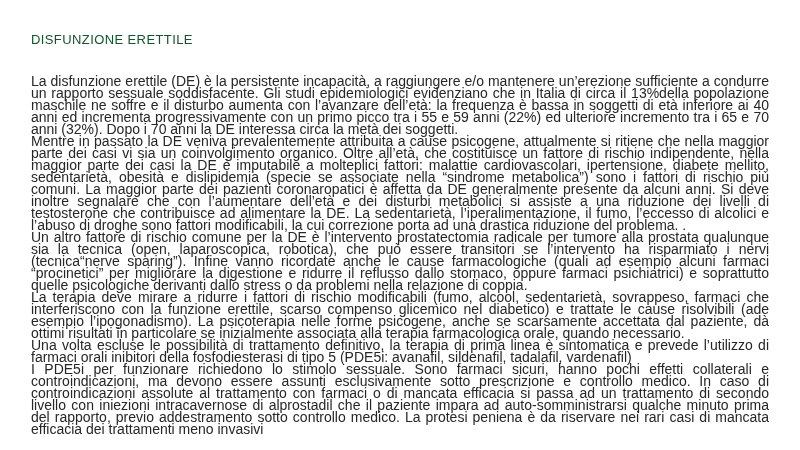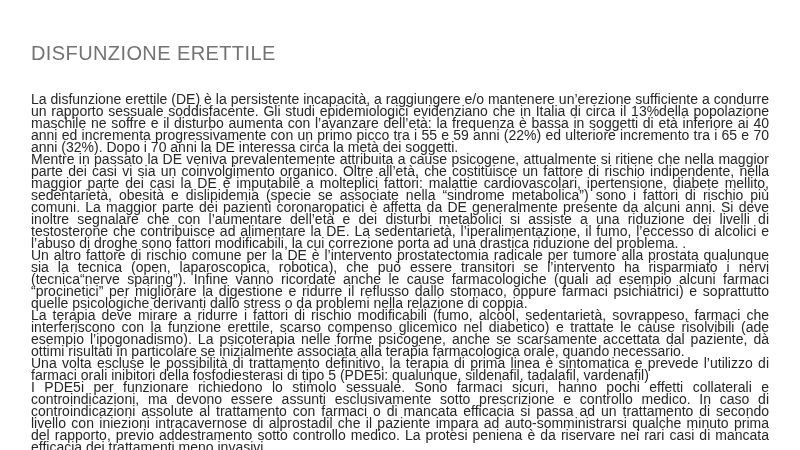--- a/index.html
+++ b/index.html
@@ -12,25 +12,25 @@
     position: relative;
     width: 800px;
     height: 450px;
     background: #ffffff;
     padding: 28px 31px 0 31px;
     font-family: "Liberation Sans", sans-serif;
     color: #1e1e1e;
     overflow: hidden;
   }
   .title {
-    font-size: 20px;
+    font-size: 13px;
     font-weight: 400;
     letter-spacing: 0.4px;
-    margin: 14px 0 28px 0;
-    color: #737373;
+    margin: 4px 0 28px 0;
+    color: #14532d;
   }
   .bodytext {
     font-size: 14px;
     line-height: 12px;
     text-align: justify;
     color: #262626;
   }
   .bodytext p {
     margin: 0;
     padding: 0;
@@ -40,16 +40,16 @@
 </head>
 <body>
 
 <div class="slide">
   <h1 class="title">DISFUNZIONE ERETTILE</h1>
   <div class="bodytext" id="doc-body">
       <p><span>La disfunzione erettile (DE) è la persistente incapacità, a raggiungere e/o mantenere un’erezione sufficiente a condurre un rapporto sessuale soddisfacente. Gli studi epidemiologici evidenziano che in Italia di circa il 13%della popolazione maschile ne soffre e il disturbo aumenta con l’avanzare dell’età: la frequenza è bassa in soggetti di età inferiore ai 40 anni ed incrementa progressivamente con un primo picco tra i 55 e 59 anni (22%) ed ulteriore incremento tra i 65 e 70 anni (32%). Dopo i 70 anni la DE interessa circa la metà dei soggetti.</span></p>
       <p><span>Mentre in passato la DE veniva prevalentemente attribuita a cause psicogene, attualmente si ritiene che nella maggior parte dei casi vi sia un coinvolgimento organico. Oltre all’età, che costituisce un fattore di rischio indipendente, nella maggior parte dei casi la DE è imputabile a molteplici fattori: malattie cardiovascolari, ipertensione, diabete mellito, sedentarietà, obesità e dislipidemia (specie se associate nella “</span><span class="it">sindrome metabolica</span><span>”) sono i fattori di rischio più comuni. La maggior parte dei pazienti coronaropatici è affetta da DE generalmente presente da alcuni anni. Si deve inoltre segnalare che con l’aumentare dell’età e dei disturbi metabolici si assiste a una riduzione dei livelli di testosterone che contribuisce ad alimentare la DE. La sedentarietà, l’iperalimentazione, il fumo, l’eccesso di alcolici e l’abuso di droghe sono fattori modificabili, la cui correzione porta ad una drastica riduzione del problema. .</span></p>
       <p><span>Un altro fattore di rischio comune per la DE è l’intervento </span><span class="it">prostatectomia radicale</span><span> per tumore alla prostata qualunque sia la tecnica (open, laparoscopica, robotica), che può essere transitori se l’intervento ha risparmiato i nervi (tecnica</span><span class="it">“nerve sparing”</span><span>). Infine vanno ricordate anche le cause farmacologiche (quali ad esempio alcuni farmaci “procinetici” per migliorare la digestione e ridurre il reflusso dallo stomaco, oppure farmaci psichiatrici) e soprattutto quelle psicologiche derivanti dallo stress o da problemi nella relazione di coppia.</span></p>
       <p><span>La terapia deve mirare a ridurre i fattori di rischio modificabili (fumo, alcool, sedentarietà, sovrappeso, farmaci che interferiscono con la funzione erettile, scarso compenso glicemico nel diabetico) e trattate le cause risolvibili (ade esempio l’ipogonadismo). La psicoterapia nelle forme psicogene, anche se scarsamente accettata dal paziente, dà ottimi risultati in particolare se inizialmente associata alla terapia farmacologica orale, quando necessario.</span></p>
-      <p><span>Una volta escluse le possibilità di trattamento definitivo, la terapia di prima linea è sintomatica e prevede l’utilizzo di farmaci orali inibitori della fosfodiesterasi di tipo 5 </span><span class="it">(PDE5i: qualunque, sildenafil, tadalafil, vardenafil)</span></p>
+      <p><span>Una volta escluse le possibilità di trattamento definitivo, la terapia di prima linea è sintomatica e prevede l’utilizzo di farmaci orali inibitori della fosfodiesterasi di tipo 5 </span><span class="it">(PDE5i: avanafil, sildenafil, tadalafil, vardenafil)</span></p>
       <p><span>I PDE5i per funzionare richiedono lo stimolo sessuale. Sono farmaci sicuri, hanno pochi effetti collaterali e controindicazioni, ma devono essere assunti esclusivamente sotto prescrizione e controllo medico. In caso di controindicazioni assolute al trattamento con farmaci o di mancata efficacia si passa ad un trattamento di secondo livello con iniezioni intracavernose di alprostadil che il paziente impara ad auto-somministrarsi qualche minuto prima del rapporto, previo addestramento sotto controllo medico. La protesi peniena è da riservare nei rari casi di mancata efficacia dei trattamenti meno invasivi</span></p>
     </div>
 </div>
 
 </body></html>

